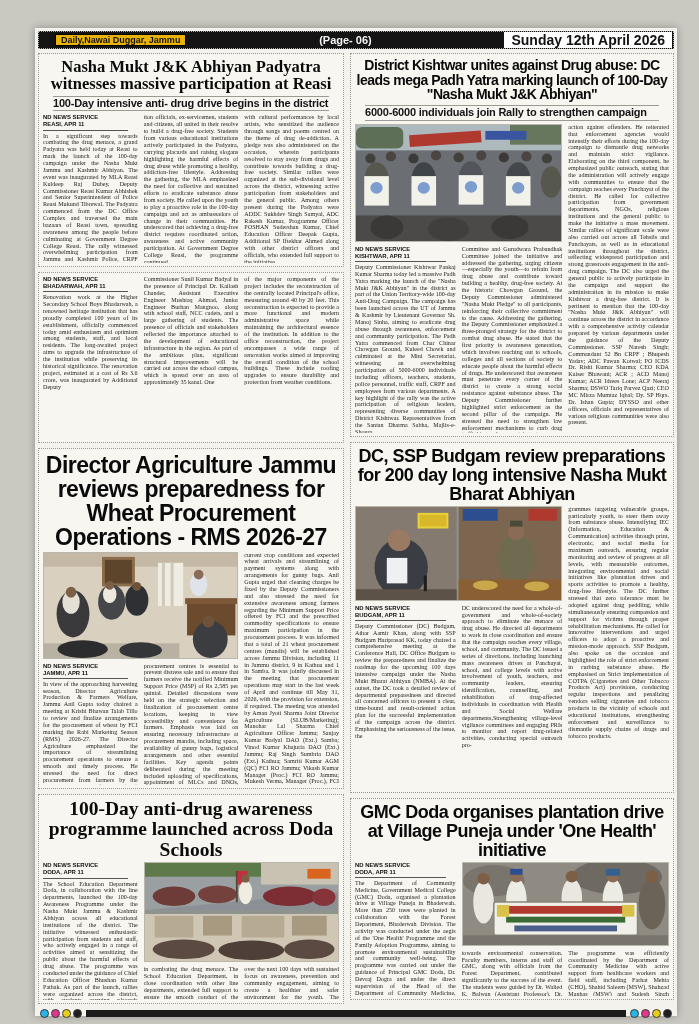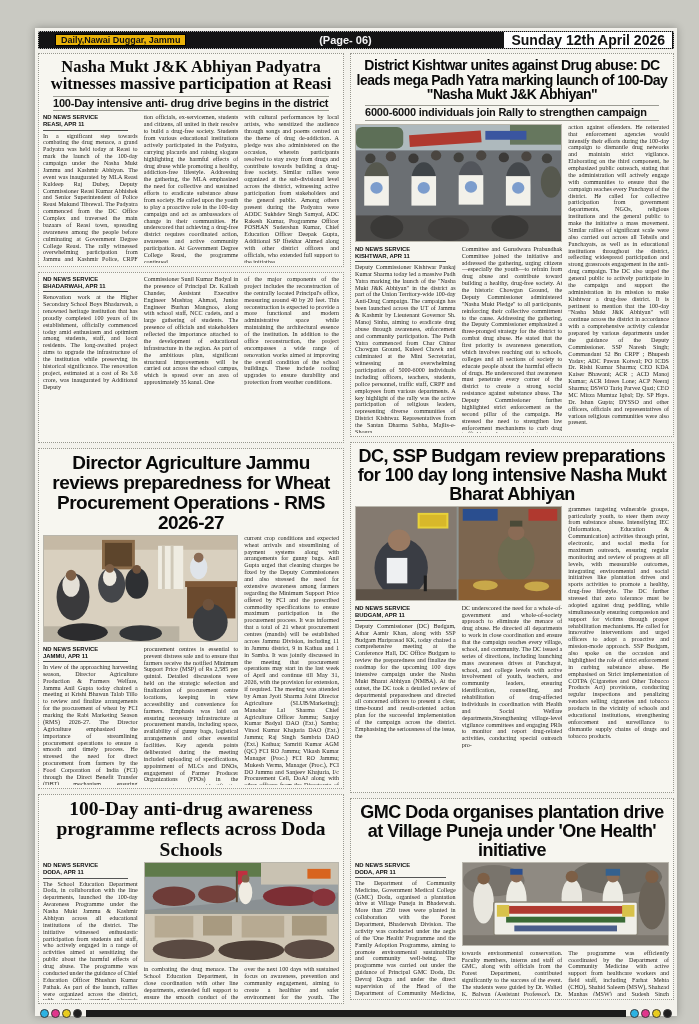--- a/index.html
+++ b/index.html
@@ -132,21 +132,21 @@
               <div>BHADARWAH, APR 11</div>
             </div>
             <span>Renovation work at the Higher Secondary School Boys Bhadarwah, a renowned heritage institution that has proudly completed 100 years of its establishment, officially commenced today amid enthusiasm and optimism among students, staff, and local residents. The long-awaited project aims to upgrade the infrastructure of the institution while preserving its historical significance. The renovation project, estimated at a cost of Rs 3.6 crore, was inaugurated by Additional Deputy</span>
           </div>
           <div class="bodycol"><span>Commissioner Sunil Kumar Badyal in the presence of Principal Dr. Kailash Chander, Assistant Executive Engineer Mushtaq Ahmad, Junior Engineer Burhan Mangnoo, along with school staff, NCC cadets, and a large gathering of students. The presence of officials and stakeholders reflected the importance attached to the development of educational infrastructure in the region. As part of the ambitious plan, significant structural improvements will be carried out across the school campus, which is spread over an area of approximately 35 kanal. One</span></div>
           <div class="bodycol"><span>of the major components of the project includes the reconstruction of the centrally located Principal's office, measuring around 40 by 20 feet. This reconstruction is expected to provide a more functional and modern administrative space while maintaining the architectural essence of the institution. In addition to the office reconstruction, the project encompasses a wide range of renovation works aimed at improving the overall condition of the school buildings. These include roofing upgrades to ensure durability and protection from weather conditions.</span></div>
         </div>
       </div>
 
       <div class="article article-flex" style="height:341px">
-        <div class="hl-sans" style="font-size:19px">Director Agriculture Jammu reviews preparedness for Wheat Procurement Operations - RMS 2026-27</div>
+        <div class="hl-sans" style="font-size:23px">Director Agriculture Jammu reviews preparedness for Wheat Procurement Operations - RMS 2026-27</div>
         <div class="grid-pl" style="grid-template-rows:107px 1fr">
           <div class="photo-cell">
             <div class="photo-frame">
               <svg viewBox="0 0 200 107" preserveAspectRatio="none">
                 <rect width="200" height="107" fill="#d9d0bf"></rect>
                 <rect x="0" y="0" width="200" height="14" fill="#c5b9a5"></rect>
                 <rect x="118" y="10" width="26" height="44" fill="#efece2"></rect>
                 <rect x="122" y="10" width="3" height="44" fill="#cfc8b8"></rect>
                 <rect x="131" y="10" width="3" height="44" fill="#cfc8b8"></rect>
                 <rect x="60" y="4" width="34" height="30" fill="#8a6b4a"></rect>
@@ -177,21 +177,21 @@
               <div>ND NEWS SERVICE</div>
               <div>JAMMU, APR 11</div>
             </div>
             <span>In view of the approaching harvesting season, Director Agriculture Production &amp; Farmers Welfare, Jammu Anil Gupta today chaired a meeting at Krishi Bhawan Talab Tillo to review and finalize arrangements for the procurement of wheat by FCI marking the Rabi Marketing Season (RMS) 2026-27. The Director Agriculture emphasized the importance of streamlining procurement operations to ensure a smooth and timely process. He stressed the need for direct procurement from farmers by the Food Corporation of India (FCI) through the Direct Benefit Transfer (DBT) mechanism, ensuring transparency and timely payments. He highlighted that the establishment of adequate</span>
           </div>
           <div class="cell-c2 bodycol"><span>procurement centres is essential to prevent distress sale and to ensure that farmers receive the notified Minimum Support Price (MSP) of Rs 2,585 per quintal. Detailed discussions were held on the strategic selection and finalization of procurement centre locations, keeping in view accessibility and convenience for farmers. Emphasis was laid on ensuring necessary infrastructure at procurement mandis, including space, availability of gunny bags, logistical arrangements and other essential facilities. Key agenda points deliberated during the meeting included uploading of specifications, appointment of MLCs and DNOs, engagement of Farmer Producer Organizations (FPOs) in the procurement process, identification and readiness of procurement centres, assessment of</span></div>
         </div>
       </div>
 
       <div class="article article-flex" style="height:210px">
-        <div class="hl-serif" style="font-size:19.5px">100-Day anti-drug awareness programme reflects across Doda Schools</div>
+        <div class="hl-serif" style="font-size:19.5px">100-Day anti-drug awareness programme launched across Doda Schools</div>
         <div class="grid-pr" style="grid-template-rows:100px 1fr">
           <div class="cell-c1 bodycol">
             <div class="byline">
               <div>ND NEWS SERVICE</div>
               <div>DODA, APR 11</div>
             </div>
             <span>The School Education Department Doda, in collaboration with the line departments, launched the 100-day Awareness Programme under the Nasha Mukt Jammu &amp; Kashmir Abhiyan across all educational institutions of the district. The initiative witnessed enthusiastic participation from students and staff, who actively engaged in a range of activities aimed at sensitizing the public about the harmful effects of drug abuse. The programme was conducted under the guidance of Chief Education Officer Bhushan Kumar Pathak. As part of the launch, rallies were organized across the district, with students carrying placards displaying anti-drug messages and raising slogans advocating a drug-free society. These rallies served as an effective medium to spread awareness and foster community participation</span>
           </div>
           <div class="photo-cell">
             <div class="photo-frame">
@@ -278,21 +278,21 @@
               <div>ND NEWS SERVICE</div>
               <div>KISHTWAR, APR 11</div>
             </div>
             <span>Deputy Commissioner Kishtwar Pankaj Kumar Sharma today led a massive Padh Yatra marking the launch of the "Nasha Mukt J&amp;K Abhiyan" in the district as part of the Union Territory-wide 100-day Anti-Drug Campaign. The campaign has been launched across the UT of Jammu &amp; Kashmir by Lieutenant Governor Sh. Manoj Sinha, aiming to eradicate drug abuse through awareness, enforcement and community participation. The Padh Yatra commenced from Char Chinar Chowgan Ground, Kuleed Chowk and culminated at the Mini Secretariat, witnessing an overwhelming participation of 5000-6000 individuals including officers, teachers, students, police personnel, traffic staff, CRPF and employees from various departments. A key highlight of the rally was the active participation of religious leaders, representing diverse communities of District Kishtwar. Representatives from the Santan Dharma Sabha, Majlis-e-Shoura</span>
           </div>
           <div class="cell-c2 bodycol"><span>Committee and Gurudwara Prabandhak Committee joined the initiative and addressed the gathering, urging citizens—especially the youth—to refrain from drug abuse and contribute toward building a healthy, drug-free society. At the historic Chowgan Ground, the Deputy Commissioner administered "Nasha Mukt Pledge" to all participants, reinforcing their collective commitment to the cause. Addressing the gathering, the Deputy Commissioner emphasized a three-pronged strategy for the district to combat drug abuse. He stated that the first priority is awareness generation, which involves reaching out to schools, colleges and all sections of society to educate people about the harmful effects of drugs. He underscored that awareness must penetrate every corner of the district to create a strong social resistance against substance abuse. The Deputy Commissioner further highlighted strict enforcement as the second pillar of the campaign. He stressed the need to strengthen law enforcement mechanisms to curb drug trafficking and ensure stringent</span></div>
         </div>
       </div>
 
       <div class="article article-flex" style="height:351px">
-        <div class="hl-sans" style="font-size:18px">DC, SSP Budgam review preparations for 100 day long intensive Nasha Mukt Bharat Abhiyan</div>
+        <div class="hl-sans" style="font-size:18px">DC, SSP Budgam review preparations for 200 day long intensive Nasha Mukt Bharat Abhiyan</div>
         <div class="grid-pl" style="grid-template-rows:95px 1fr">
           <div class="photo-cell">
             <div class="photo-frame">
               <svg viewBox="0 0 200 95" preserveAspectRatio="none">
                 <rect width="98" height="95" fill="#847a70"></rect>
                 <rect x="60" y="6" width="30" height="16" fill="#e8d23a"></rect>
                 <rect x="62" y="8" width="26" height="12" fill="#d8b82a"></rect>
                 <ellipse cx="44" cy="62" rx="26" ry="30" fill="#3a3d44"></ellipse>
                 <rect x="30" y="52" width="20" height="26" fill="#eef0f2"></rect>
                 <circle cx="42" cy="34" r="11" fill="#9a7a62"></circle>

